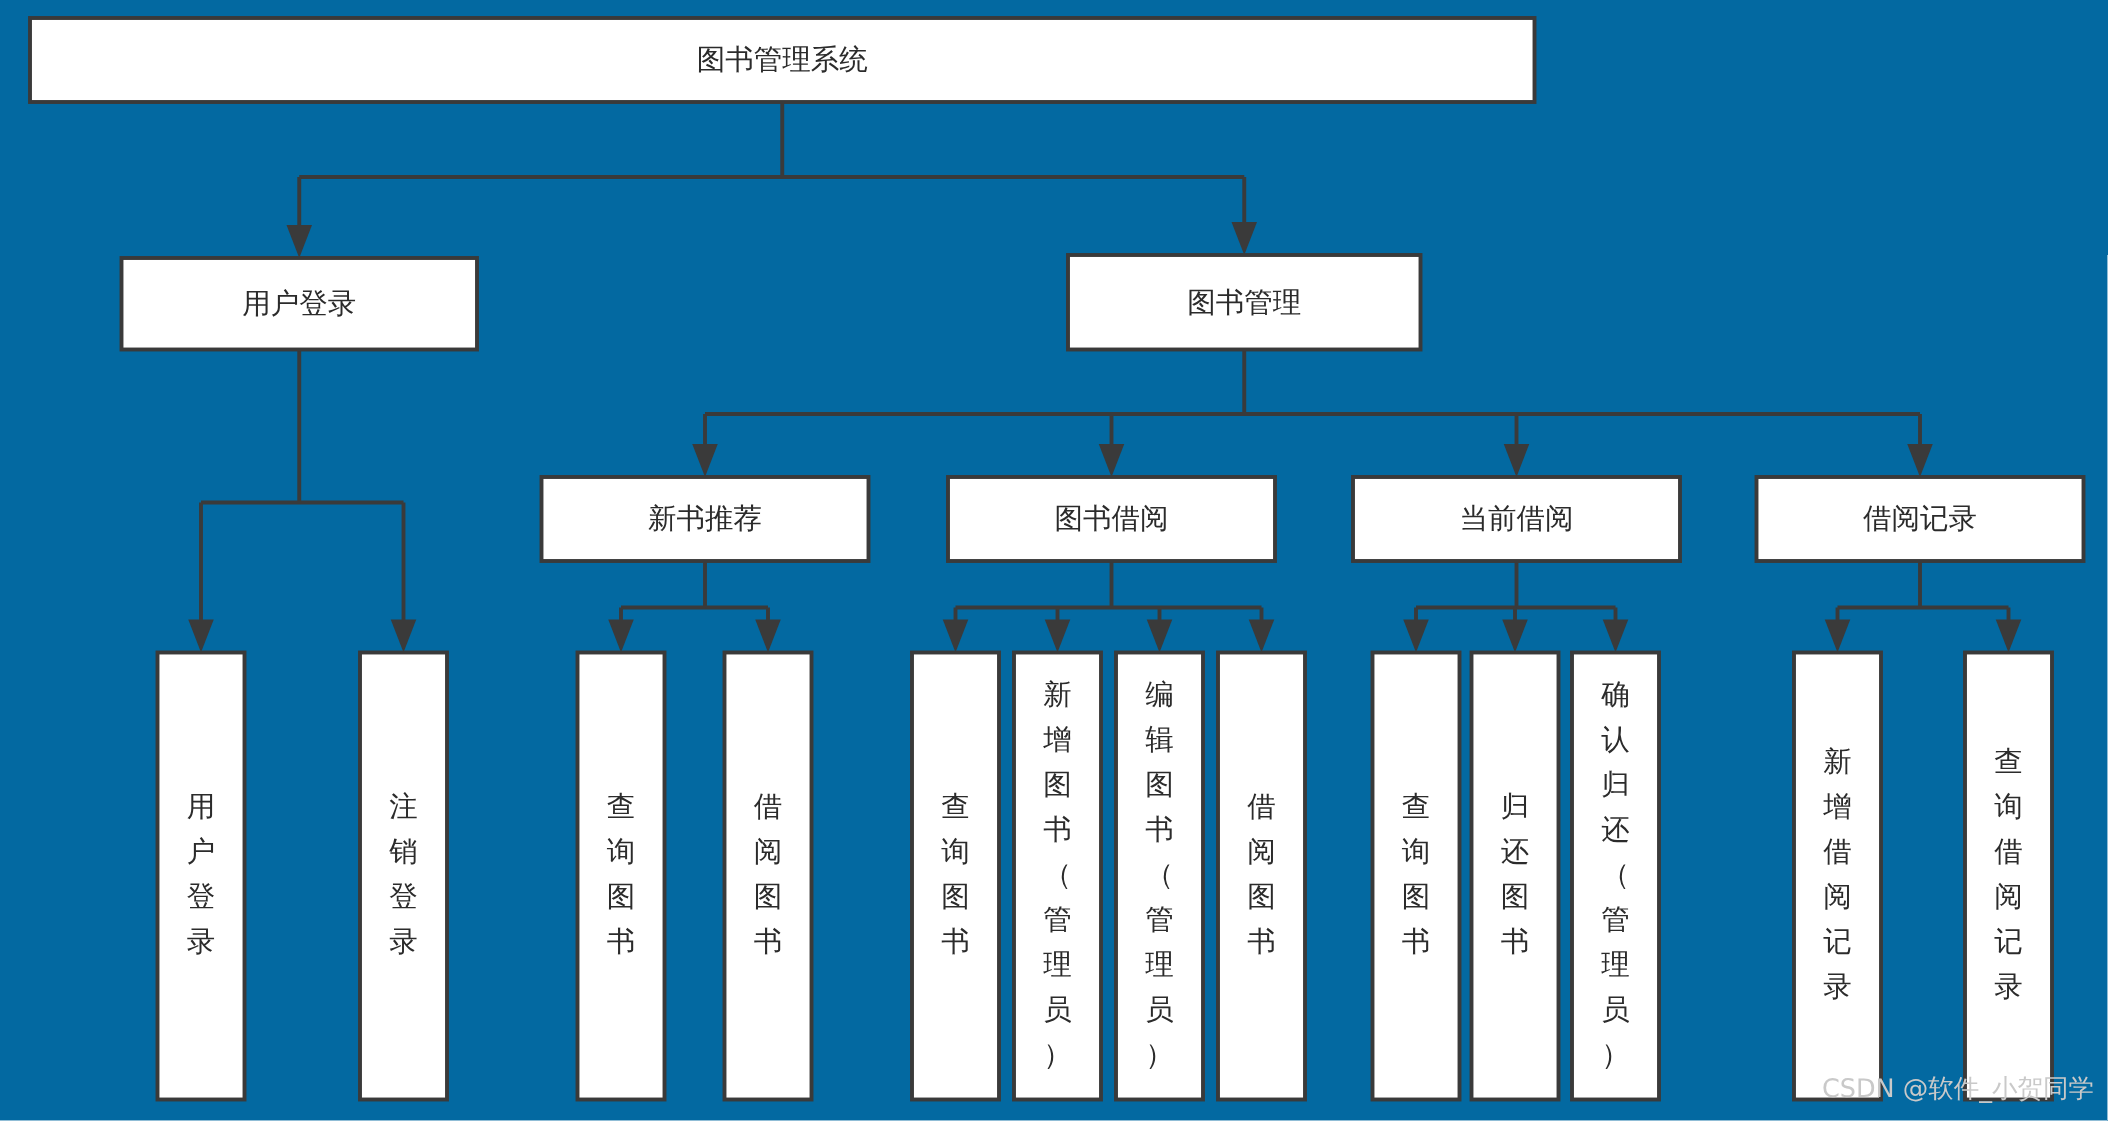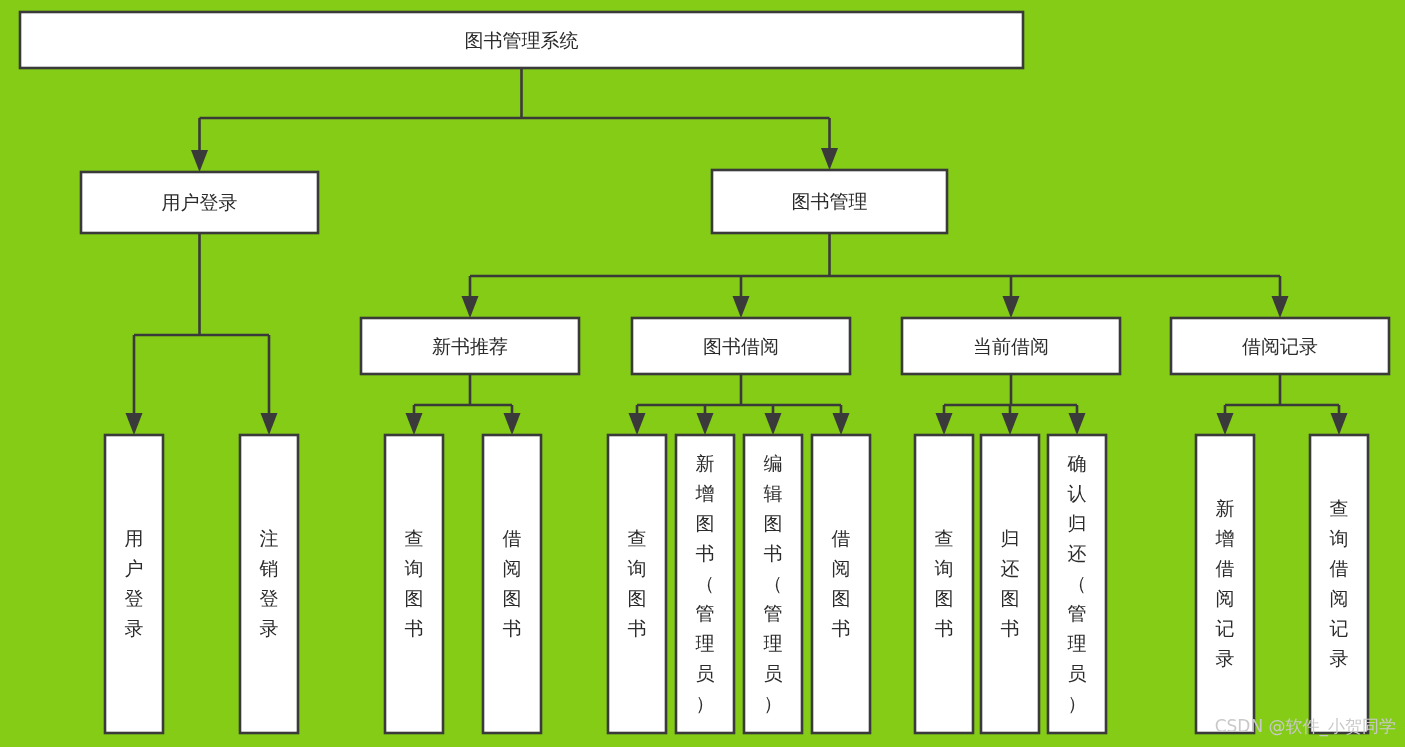--- a/index.html
+++ b/index.html
@@ -11,21 +11,21 @@
   body {
     width: 1405px;
     height: 747px;
     overflow: hidden;
     font-family: "DejaVu Sans", "Liberation Sans", sans-serif;
   }
   #diagram-root {
     position: relative;
     width: 1405px;
     height: 747px;
-    background: #84cc16;
+    background: #0369a1;
   }
   svg.diagram-canvas {
     position: absolute;
     left: 0;
     top: 0;
     width: 1405px;
     height: 747px;
     display: block;
   }
   .node-box {

